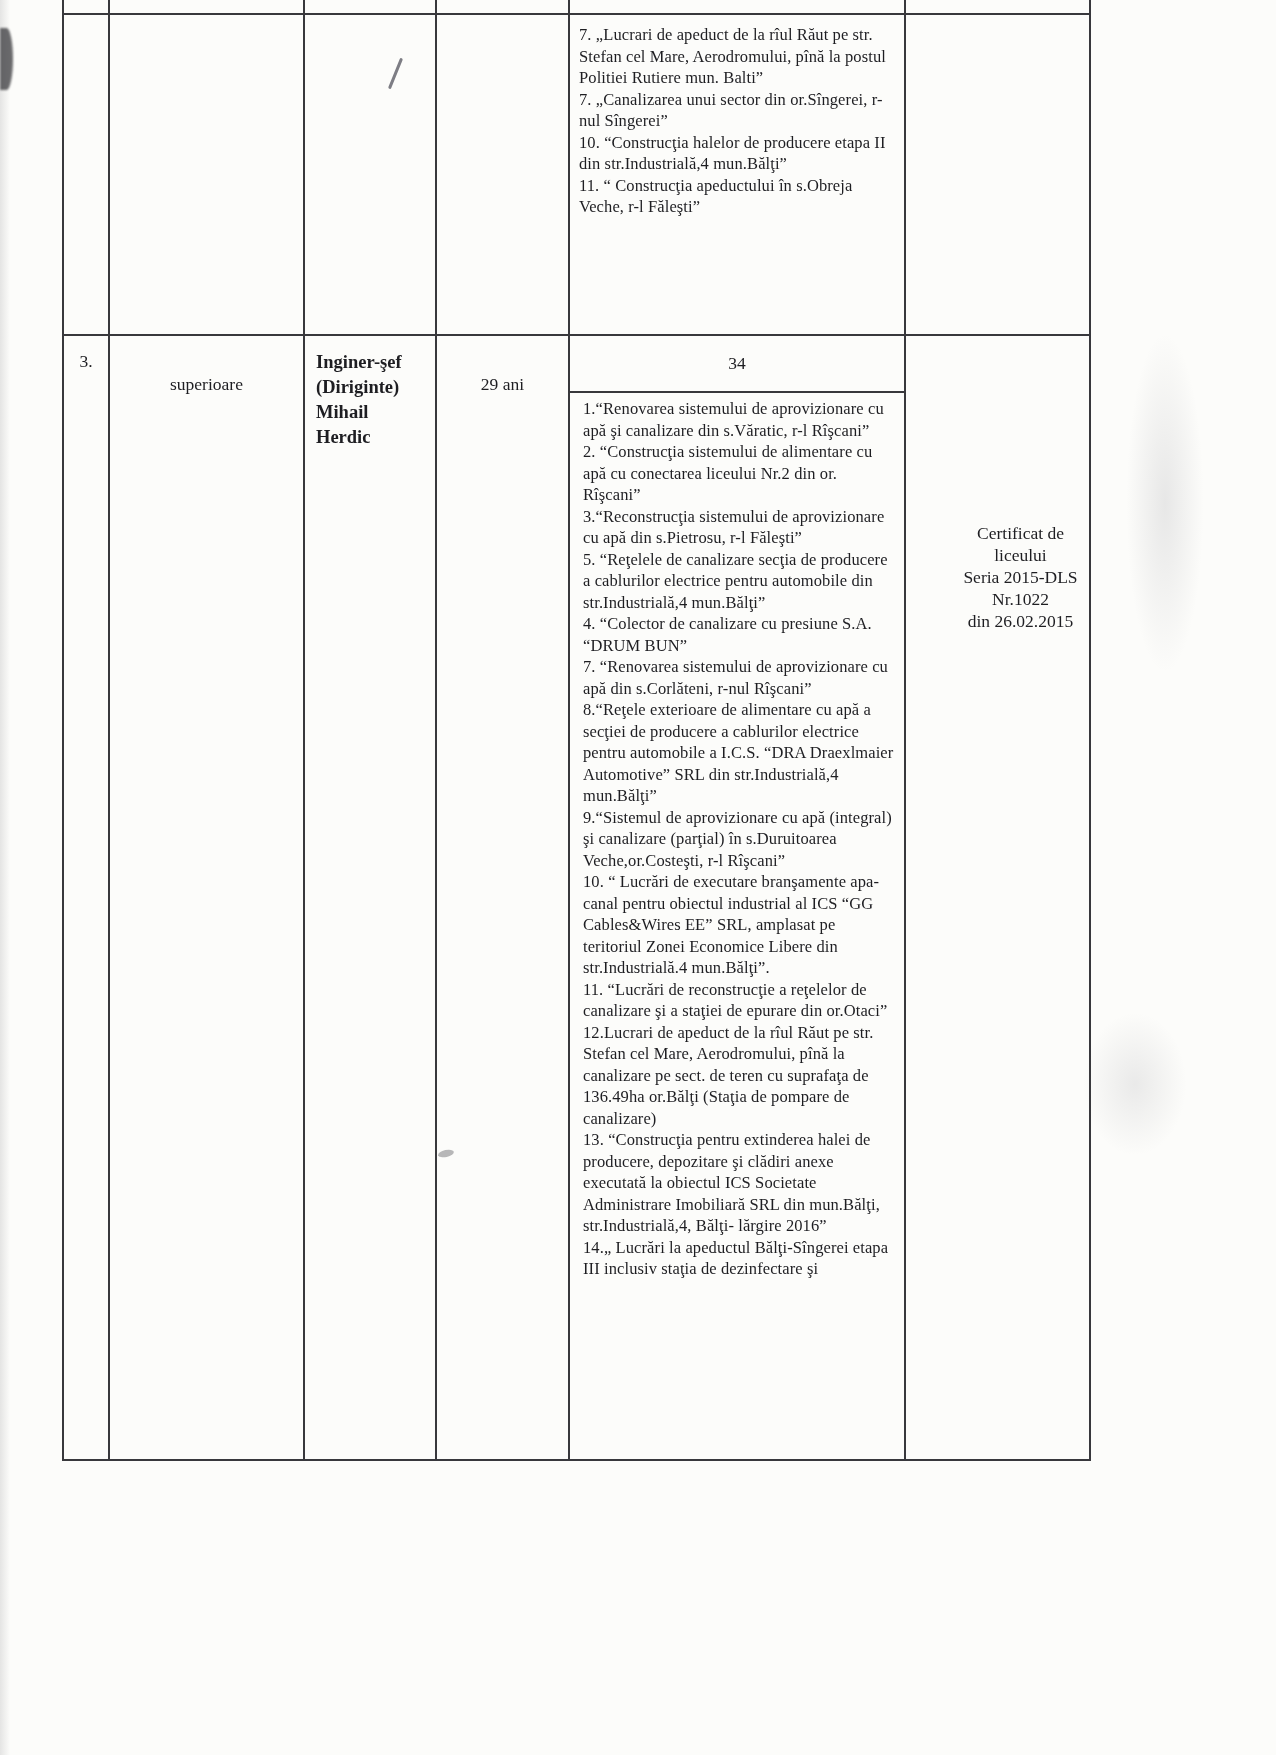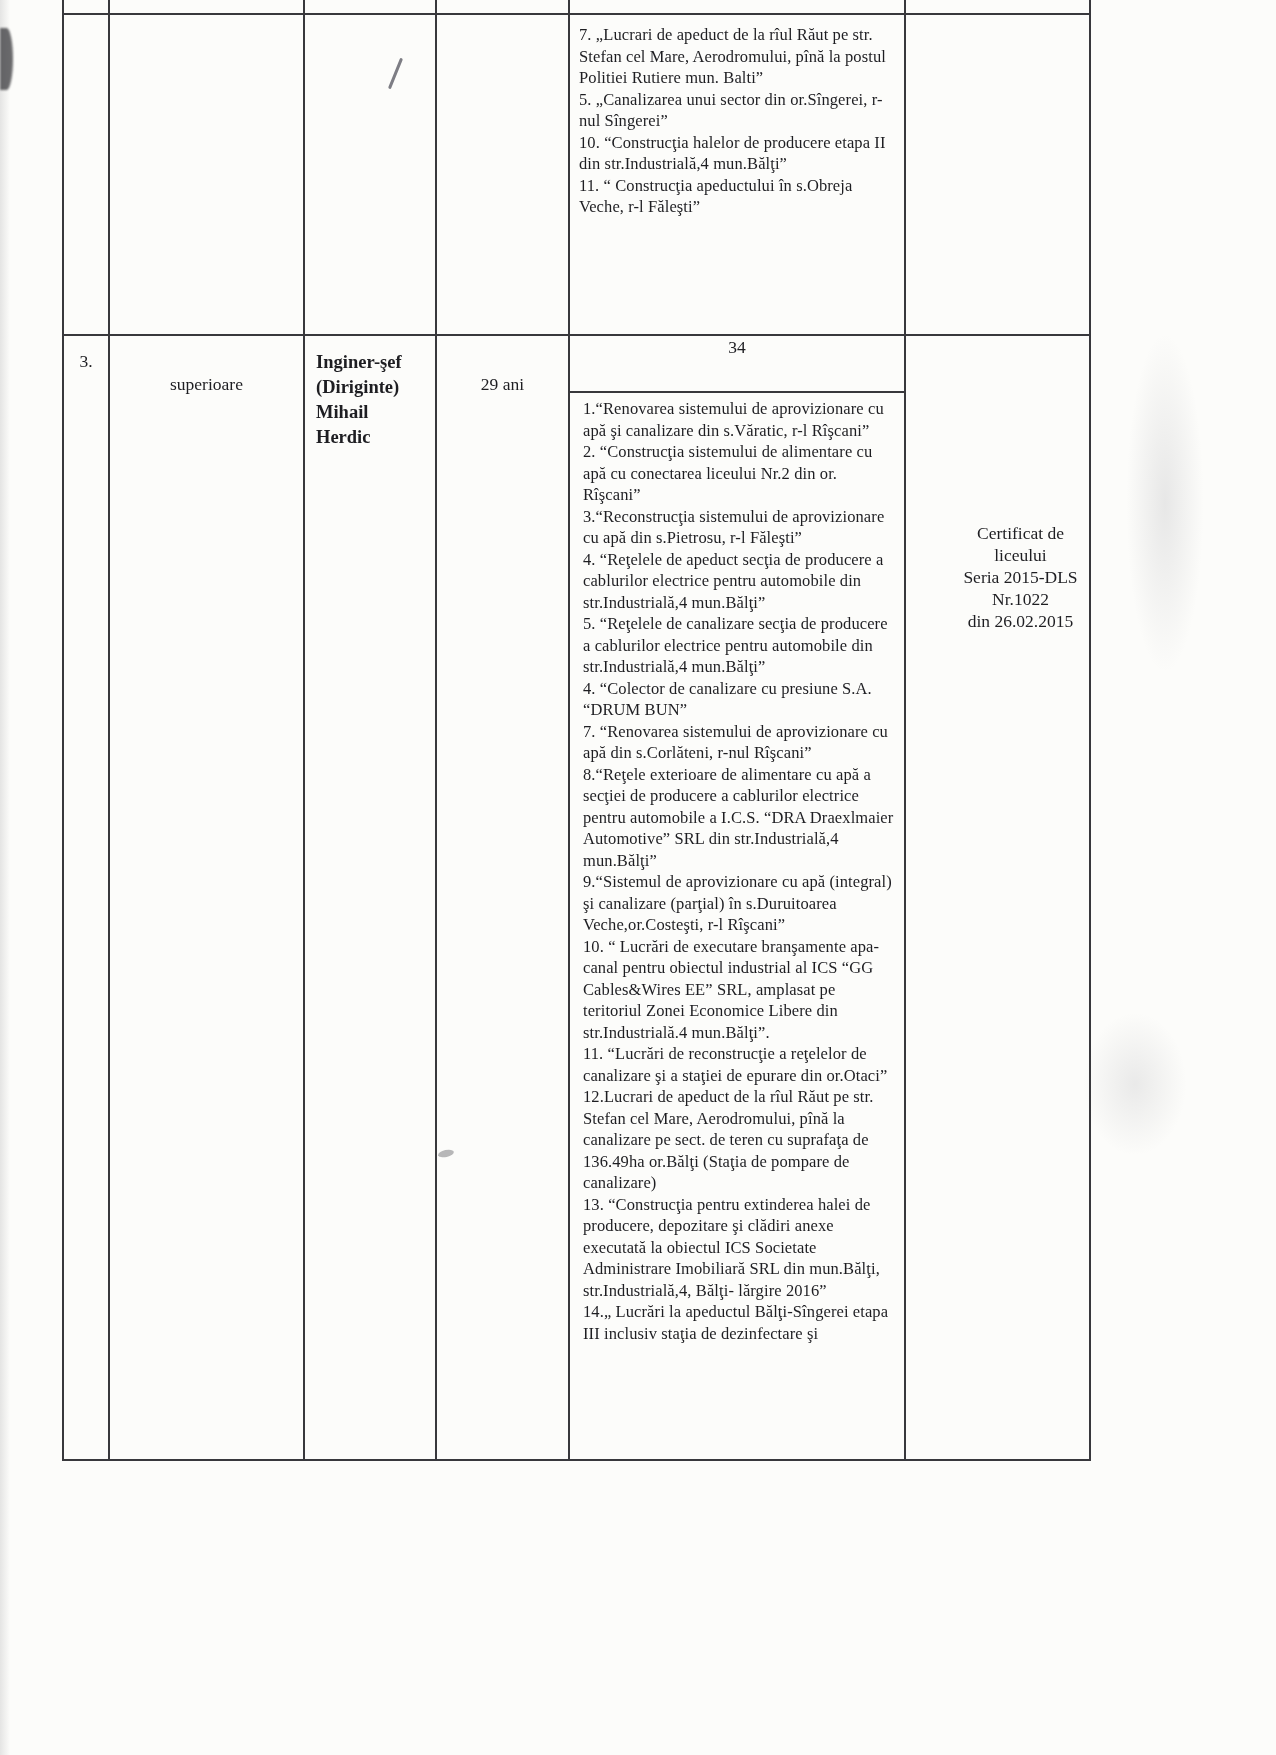--- a/index.html
+++ b/index.html
@@ -36,21 +36,21 @@
   .row2 .works-list { padding-top:5px;padding-left:13px; }
   .works-list p {
     font-size:16.5px; line-height:21.5px; margin:0;
     letter-spacing:0.1px;
   }
   .count-cell {
     height:57px;
     border-bottom:2px solid #38383c;
     text-align:center;
     font-size:17.5px;
-    padding-top:1px;
+    padding-top:17px;
   }
   .num-cell { text-align:center; padding-top:15px; font-size:17.5px; }
   .name-cell { padding:14px 8px 0 11px; font-weight:bold; font-size:18.5px; line-height:25px; }
   .edu-cell, .exp-cell { text-align:center; padding-top:38px; font-size:17.5px; }
   .cert-cell { text-align:center; padding-top:186px; font-size:17.5px; line-height:22px;padding-left:46px; }
 
   
   .left-edge-shadow {
     position:absolute; left:0; top:0; width:10px; height:1755px;
     background:linear-gradient(to right, rgba(85,85,92,0.14), rgba(85,85,92,0));
@@ -85,21 +85,21 @@
   <div class="doc-table">
     <div class="top-rule"></div>
 
     <div class="cell first"></div>
     <div class="cell"></div>
     <div class="cell"></div>
     <div class="cell"></div>
     <div class="cell">
       <div class="works-list">
           <p>7. „Lucrari de apeduct de la rîul Răut pe str. Stefan cel Mare, Aerodromului, pînă la postul Politiei Rutiere mun. Balti”</p>
-          <p>5. „Canalizarea unui sector din or.Sîngerei, r-nul Sîngerei”</p>
+          <p>7. „Canalizarea unui sector din or.Sîngerei, r-nul Sîngerei”</p>
           <p>10. “Construcţia halelor de producere etapa II din str.Industrială,4 mun.Bălţi”</p>
           <p>11. “ Construcţia apeductului în s.Obreja Veche, r-l Făleşti”</p>
         </div>
     </div>
     <div class="cell"></div>
 
     <div class="cell first row2 num-cell">
       <span>3.</span>
     </div>
     <div class="cell row2 edu-cell">
@@ -114,21 +114,20 @@
     </div>
     <div class="cell row2 exp-cell">
       <span>29 ani</span>
     </div>
     <div class="cell row2">
       <div class="count-cell">34</div>
       <div class="works-list">
           <p>1.“Renovarea sistemului de aprovizionare cu apă şi canalizare din s.Văratic, r-l Rîşcani”</p>
           <p>2. “Construcţia sistemului de alimentare cu apă  cu conectarea  liceului Nr.2 din or. Rîşcani”</p>
           <p>3.“Reconstrucţia sistemului de aprovizionare cu apă din s.Pietrosu, r-l Făleşti”</p>
-          <p>4. “Reţelele  de apeduct secţia de producere a cablurilor electrice pentru automobile din str.Industrială,4 mun.Bălţi”</p>
           <p>5. “Reţelele  de canalizare secţia de producere a cablurilor electrice pentru automobile din str.Industrială,4 mun.Bălţi”</p>
           <p>4. “Colector de canalizare cu presiune S.A. “DRUM BUN”</p>
           <p>7. “Renovarea sistemului de aprovizionare cu apă din s.Corlăteni, r-nul Rîşcani”</p>
           <p>8.“Reţele  exterioare de alimentare cu apă a secţiei de producere a cablurilor electrice pentru automobile a I.C.S. “DRA Draexlmaier Automotive” SRL   din str.Industrială,4 mun.Bălţi”</p>
           <p>9.“Sistemul de aprovizionare cu apă (integral) şi canalizare (parţial) în s.Duruitoarea  Veche,or.Costeşti, r-l Rîşcani”</p>
           <p>10. “ Lucrări de executare branşamente apa-canal pentru obiectul industrial al ICS “GG Cables&amp;Wires EE” SRL, amplasat pe teritoriul Zonei Economice Libere din str.Industrială.4 mun.Bălţi”.</p>
           <p>11. “Lucrări de reconstrucţie a reţelelor de canalizare şi a staţiei de epurare din or.Otaci”</p>
           <p>12.Lucrari de apeduct de la rîul Răut pe str. Stefan cel Mare, Aerodromului, pînă la canalizare pe sect. de teren cu suprafaţa de 136.49ha  or.Bălţi (Staţia de pompare de canalizare)</p>
           <p>13. “Construcţia pentru extinderea halei de producere, depozitare şi clădiri anexe executată la obiectul ICS Societate Administrare Imobiliară SRL din mun.Bălţi, str.Industrială,4, Bălţi- lărgire 2016”</p>
           <p>14.„ Lucrări la apeductul Bălţi-Sîngerei etapa III inclusiv staţia de dezinfectare şi</p>

